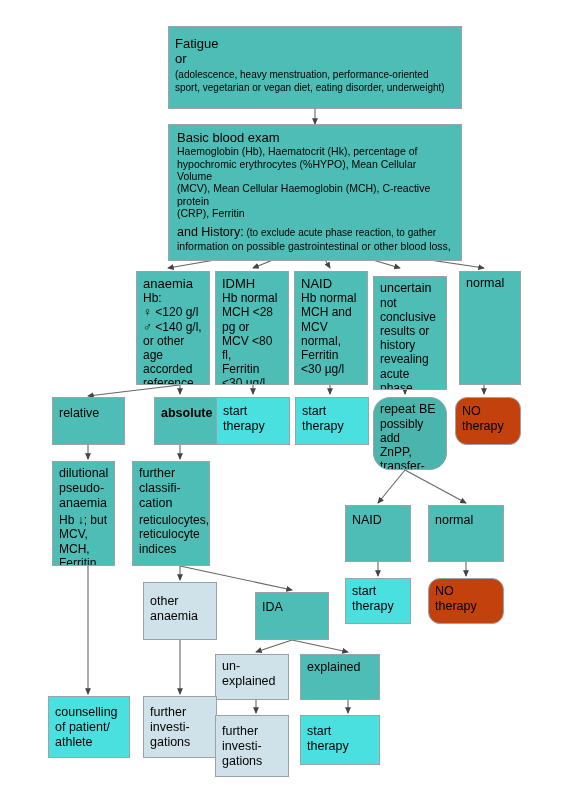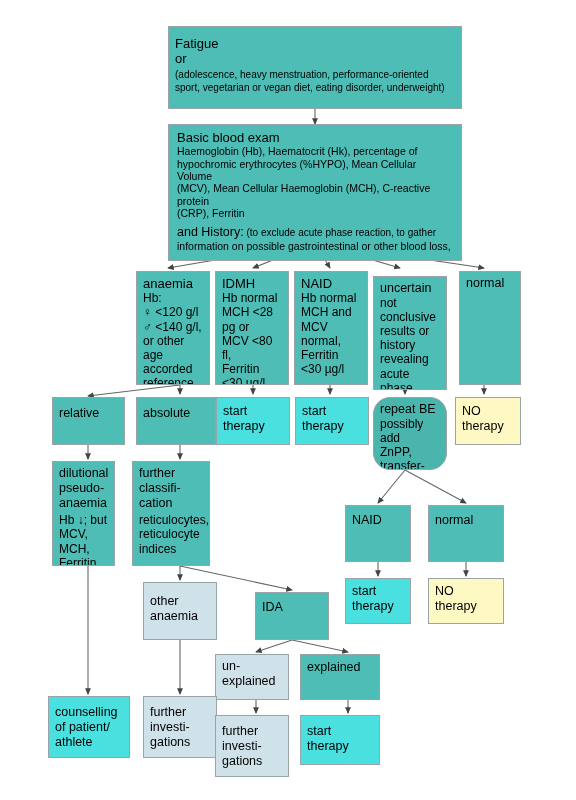--- a/index.html
+++ b/index.html
@@ -31,21 +31,21 @@
     border: 1px solid #9aa3a8;
     z-index: 2;
     overflow: hidden;
     padding: 4px 6px 3px 6px;
     line-height: 1.18;
   }
   
   .fill-teal    { background: #4dbdb5; }
   .fill-teal2   { background: #49b5ad; border-radius: 17px; }
   .fill-cyan    { background: #4ae0e0; }
-  .fill-red     { background: #fef9c3; }
+  .fill-red     { background: #c2410c; border-radius: 12px; }
   .fill-pale    { background: #cfe2e9; }
   .node.center { text-align: left; }
 
   
   #node-fatigue .ttl-a { font-size: 13px; display:block; }
   #node-fatigue .ttl-b { font-size: 13px; display:block; }
   #node-fatigue .sub   { font-size: 10px; display:block; margin-top: 2px; }
 
   #node-bloodexam .hd   { font-size: 13px; display:block; }
   #node-bloodexam .ln   { font-size: 10.5px; display:block; }
@@ -169,21 +169,21 @@
   </div>
 
   <div class="node fill-teal" id="node-normal-top" style="left:459px; top:271px; width:62px; height:114px;">
     <span class="lbl-md">normal</span>
   </div>
 
   <div class="node fill-teal center" id="node-relative" style="left:52px; top:397px; width:73px; height:48px; padding-top:8px;">
     <span class="lbl-md">relative</span>
   </div>
 
-  <div class="node fill-teal center" id="node-absolute" style="left:136px; top:397px; width:80px; height:48px; padding-top:8px;">
+  <div class="node fill-teal center" id="node-absolute" style="left:154px; top:397px; width:80px; height:48px; padding-top:8px;font-weight:bold;">
     <span class="lbl-md">absolute</span>
   </div>
 
   <div class="node fill-cyan center" id="node-start-therapy-idmh" style="left:216px; top:397px; width:74px; height:48px; padding-top:6px;">
     <span class="lbl-md">start</span>
     <span class="lbl-md">therapy</span>
   </div>
 
   <div class="node fill-cyan center" id="node-start-therapy-naid" style="left:295px; top:397px; width:74px; height:48px; padding-top:6px;">
     <span class="lbl-md">start</span>

